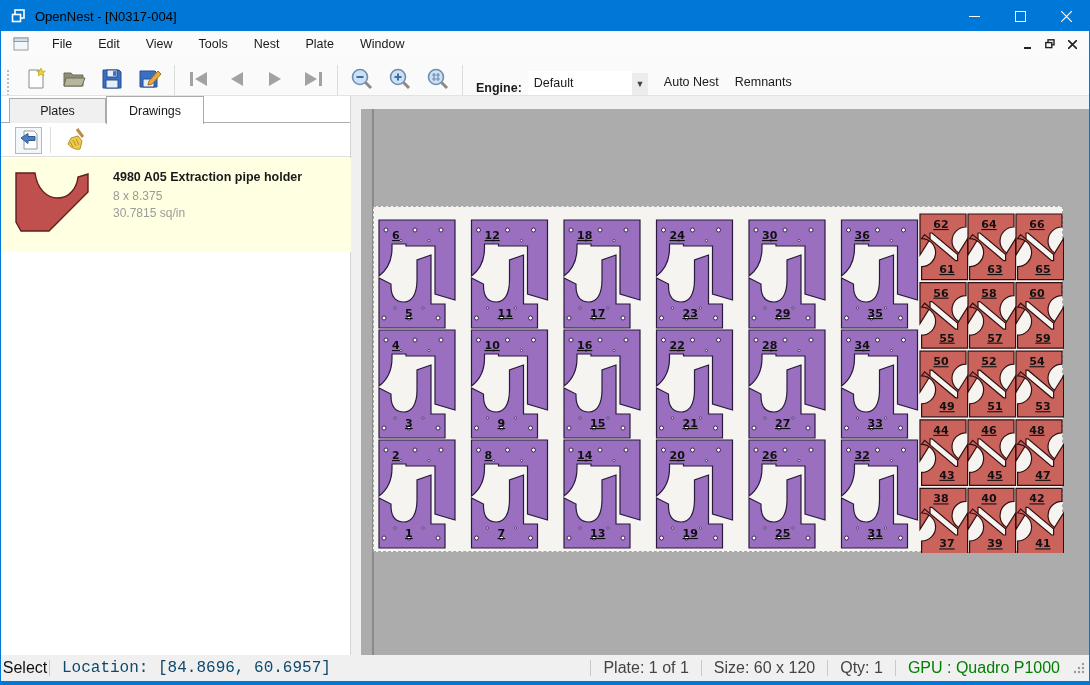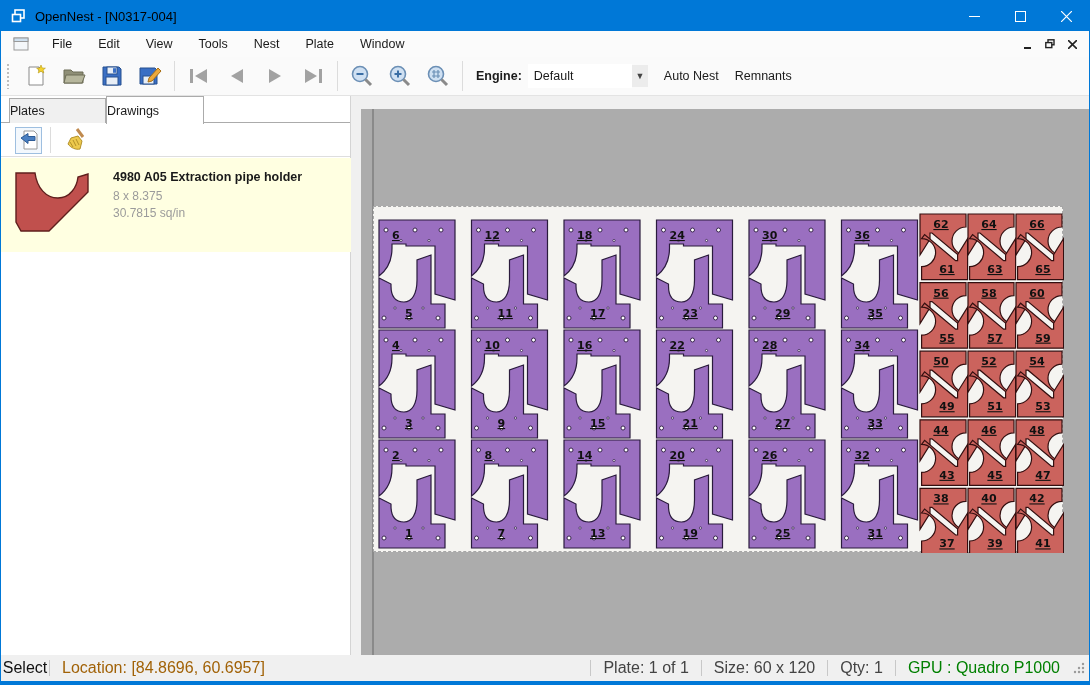--- a/index.html
+++ b/index.html
@@ -19,36 +19,36 @@
   
   .menubar { position:absolute; left:0; top:30px; right:0; height:26px; background:#fbfbfb;
     display:flex; align-items:center; }
   .menubar .docicon { width:16px; height:14px; margin:0 10px 0 12px; }
   .menu-item { padding:4px 13px; }
   .menubar .spacer { flex:1; }
   .mdi-btn { width:22px; height:20px; display:flex; align-items:center; justify-content:center;
     font-weight:bold; font-size:11px; color:#222; }
   
   .toolbar { position:absolute; left:0; top:56px; right:0; height:39px; background:#fafafa;
-    border-bottom:1px solid #e3e3e3; display:flex; align-items:center; }
+    border-bottom:1px solid #e3e3e3; display:flex; align-items:flex-end; }
   .tb-handle { width:5px; height:26px; margin-left:5px; margin-right:6px;
     background-image:radial-gradient(#bdbdbd 1px, transparent 1.2px); background-size:4px 4px; }
   .tb-btn { width:38px; height:32px; display:flex; align-items:center; justify-content:center; }
   .tb-sep { width:1px; height:30px; background:#dcdcdc; margin:0 5px; }
   .tb-label { font-weight:bold; margin:0 6px 0 8px; }
   .tb-combo { width:104px; height:24px; background:#fff; display:flex; align-items:center;
     padding-left:6px; }
   .tb-combo-arrow { width:16px; height:22px; background:#ececec; display:flex; align-items:center;
     justify-content:center; font-size:9px; color:#444; margin-right:8px; }
   .tb-textbtn { padding:6px 8px; }
   
   .panel { position:absolute; left:0; top:95px; width:350px; bottom:25px; background:#fff;
     border-right:1px solid #d4d4d4; }
   .tabstrip { position:absolute; left:0; top:0; width:100%; height:27px; border-bottom:1px solid #ababab; }
-  .tab { position:absolute; top:2px; height:25px; display:flex; align-items:center; justify-content:flex-start;
+  .tab { position:absolute; top:2px; height:25px; display:flex; align-items:center; justify-content:center;
     background:#f0f0f0; border:1px solid #ababab; border-bottom:none; }
   .tab.active { top:0; height:28px; background:#fff; z-index:2; }
   .panel-tools { position:absolute; left:0; top:28px; width:100%; height:33px; background:#fff;
     border-bottom:1px solid #dedede; display:flex; align-items:center; }
   .pt-btn { width:27px; height:27px; margin-left:14px; display:flex; align-items:center; justify-content:center; }
   .pt-btn.bordered { border:1px solid #9ebfe0; background:#f3f8fd; }
   .pt-sep { width:1px; height:26px; background:#dcdcdc; margin-left:8px; }
   .pt-broom { margin-left:10px; }
   .drawing-list { position:absolute; left:0; top:62px; width:419px; background:#ffffe1; padding:6px 0 10px 0; }
   .drawing-item { display:flex; padding:6px 10px 8px 12px; }
@@ -61,21 +61,21 @@
   .canvas-inner { position:absolute; left:10px; top:13px; right:0; bottom:0; background:#acacac; }
   .axis-line { position:absolute; left:11px; top:0; bottom:0; width:2px; background:#8a8a8a; }
   .plate { position:absolute; left:12px; top:97px; width:690px; height:346px; background:#f5f4f1;
     border:1px dashed #a6a6a6; }
   .plate svg { position:absolute; left:0; top:0; }
   
   .statusbar { position:absolute; left:0; bottom:3px; right:0; height:26px; background:#f0f0f0;
     display:flex; align-items:center; font-size:16px; color:#555; }
   .sb-sep { width:1px; height:16px; background:#c8c8c8; }
   .sb-mode { width:48px; text-align:center; color:#111; }
-  .sb-loc { padding-left:12px; color:#a16207; flex:1; }
+  .sb-loc { padding-left:12px; color:#0c4a6e; flex:1;font-family:Liberation Mono, monospace; }
   .sb-seg { padding:0 12px; white-space:nowrap; color:#444; }
   .sb-grip { width:14px; height:14px; margin-right:3px; }
   .bottom-border { position:absolute; left:0; right:0; bottom:0; height:3px; background:#0078d7; }
   text.nestnum { font-family:"DejaVu Sans","Liberation Sans",sans-serif; font-weight:bold; font-size:11px;
     fill:#111; text-decoration:underline; }
 </style>
 </head>
 <body>
 
 <div class="titlebar">

